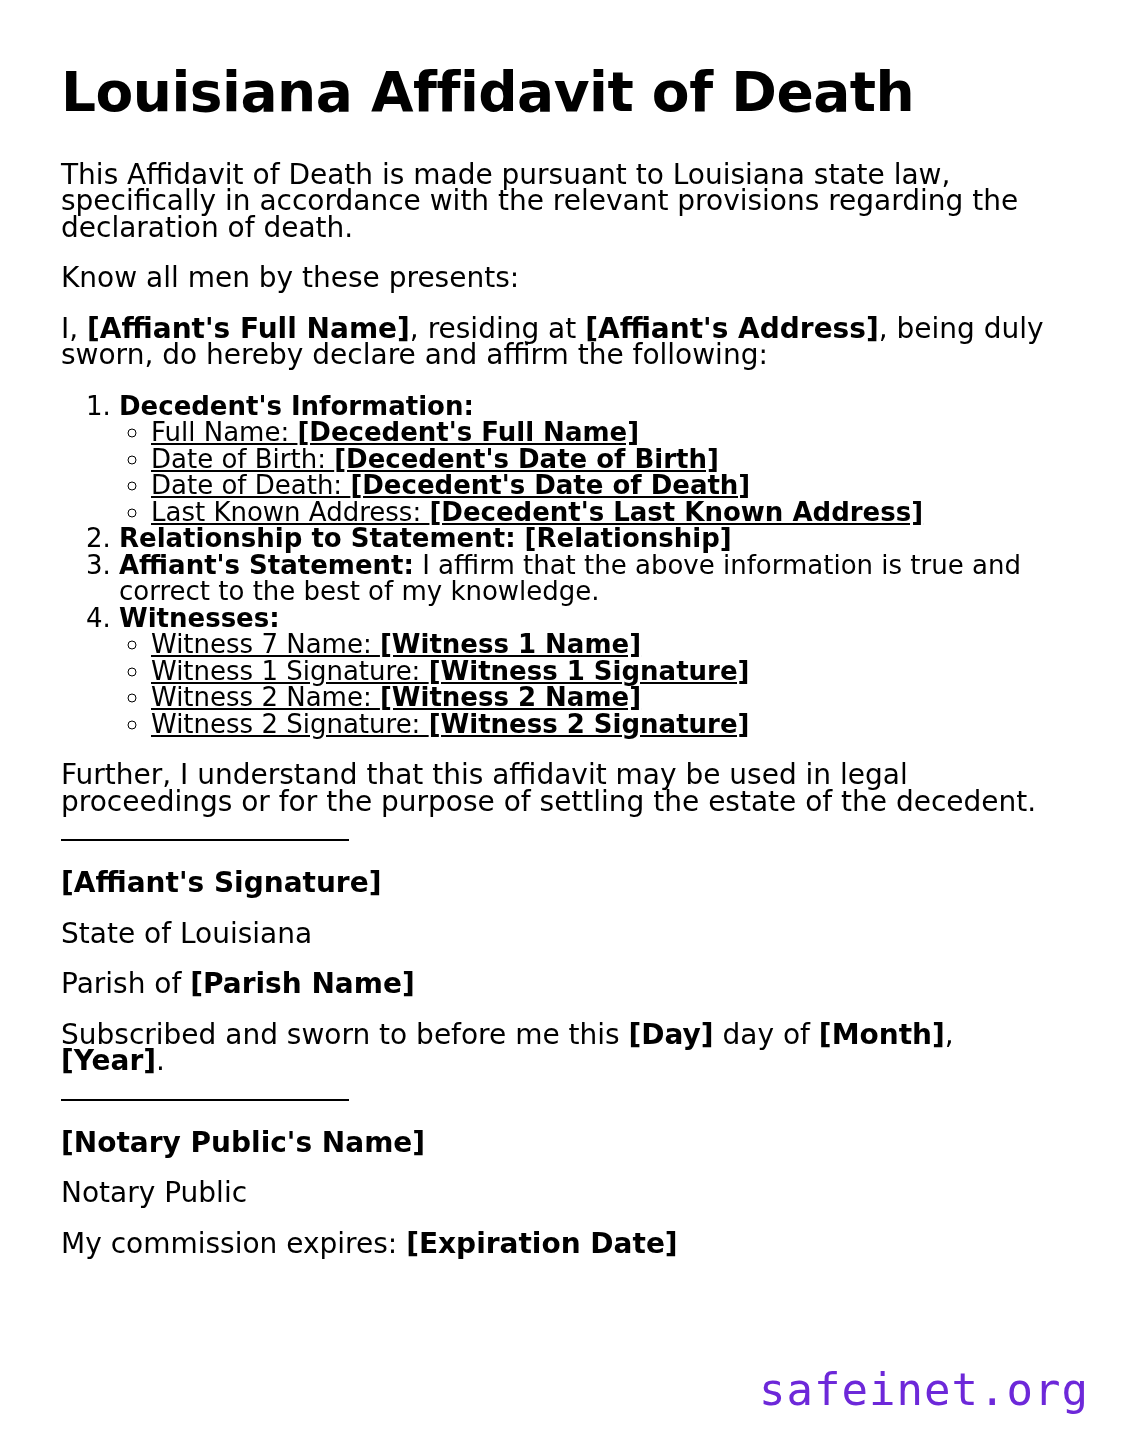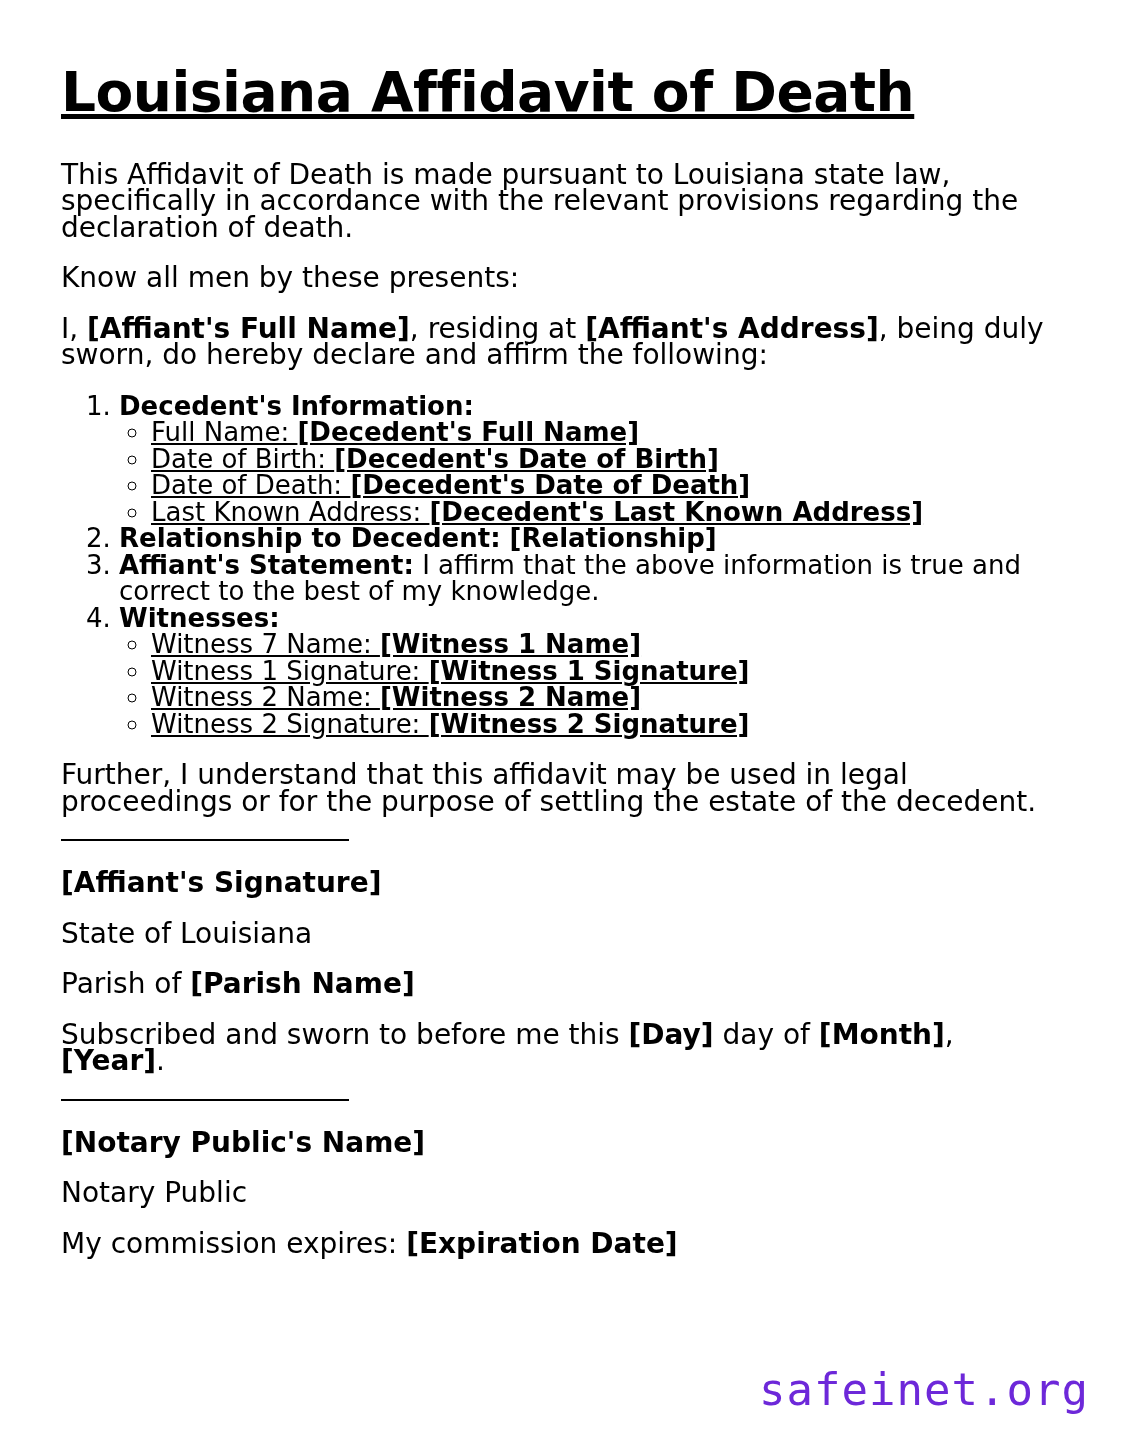--- a/index.html
+++ b/index.html
@@ -24,21 +24,20 @@
     box-sizing: border-box;
     padding: 62px 79px 0 61px;
   }
   .doc-title {
     font-size: 55px;
     font-weight: bold;
     letter-spacing: -0.5px;
     line-height: 1.12;
     margin: 0 0 38px 0;
     color: #000;
-    text-decoration: underline;
   }
   p.para {
     font-size: 28px;
     line-height: 26.5px;
     margin: 0 0 24px 0;
     color: #000;
     max-width: 990px;
   }
   b, strong { font-weight: bold; }
 
@@ -115,21 +114,21 @@
       <span class="li-text"><b>Decedent's Information:</b></span>
       <ul class="sub-list">
         <li><span>Full Name: </span><b>[Decedent's Full Name]</b></li>
         <li><span>Date of Birth: </span><b>[Decedent's Date of Birth]</b></li>
         <li><span>Date of Death: </span><b>[Decedent's Date of Death]</b></li>
         <li><span>Last Known Address: </span><b>[Decedent's Last Known Address]</b></li>
       </ul>
     </li>
 
     <li>
-      <span class="li-text"><b>Relationship to Decedent: [Relationship]</b></span>
+      <span class="li-text"><b>Relationship to Statement: [Relationship]</b></span>
     </li>
 
     <li>
       <span class="li-text"><b>Affiant's Statement:</b><span> I affirm that the above information is true and correct to the best of my knowledge.</span></span>
     </li>
 
     <li>
       <span class="li-text"><b>Witnesses:</b></span>
       <ul class="sub-list">
         <li><span>Witness 7 Name: </span><b>[Witness 1 Name]</b></li>

